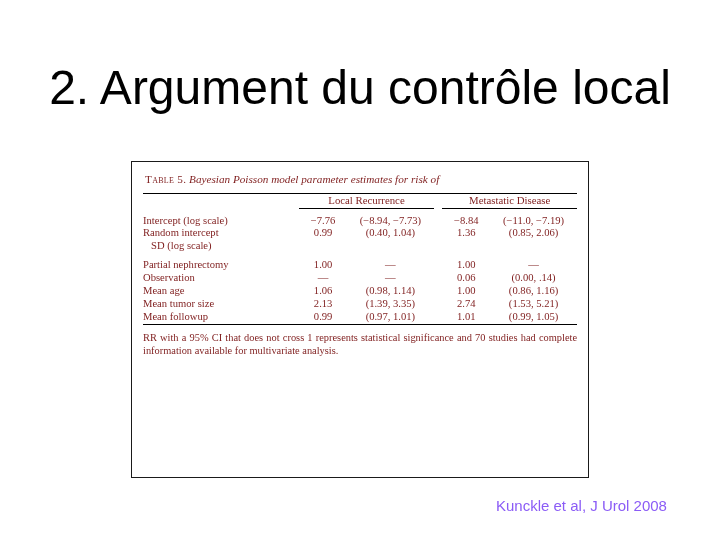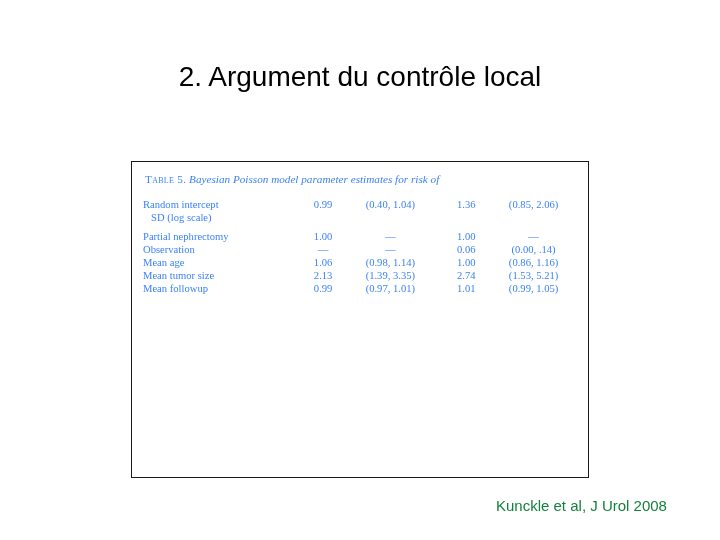--- a/index.html
+++ b/index.html
@@ -17,40 +17,40 @@
   .slide {
     position: absolute;
     inset: 0;
   }
   .slide-title {
     position: absolute;
     top: 62px;
     left: 0;
     width: 720px;
     text-align: center;
-    font-size: 28px;
+    font-size: 48px;
     font-weight: normal;
     color: #000000;
     letter-spacing: 0px;
     font-family: "Liberation Sans", sans-serif;
     line-height: 1.1;
   }
 
   
   .figure {
     position: absolute;
     left: 131px;
     top: 161px;
     width: 458px;
     height: 317px;
     border: 1px solid #1a1a1a;
     background: #ffffff;
     box-sizing: border-box;
     font-family: "Liberation Serif", serif;
-    color: #3b82f6;
+    color: #7f1d1d;
   }
   .fig-inner {
     padding: 10px 11px 8px 11px;
     box-sizing: border-box;
     height: 100%;
   }
   .tbl-caption {
     font-size: 11.2px;
     line-height: 1.28;
     margin-bottom: 7px;
@@ -123,21 +123,21 @@
     text-align: justify;
     text-align-last: left;
     padding-top: 6px;
     border-top: 1px solid #000;
   }
   .credit {
     position: absolute;
     left: 496px;
     top: 497px;
     font-size: 15px;
-    color: #15803d;
+    color: #8b5cf6;
     font-family: "Liberation Sans", sans-serif;
   }
 </style>
 </head>
 <body>
 
 <div class="slide">
 
   <div class="slide-title">2. Argument du contrôle local</div>
 
@@ -152,25 +152,39 @@
       <table class="est">
         <colgroup>
           <col style="width:36%">
             <col style="width:11%">
             <col style="width:20%">
             <col style="width:2%">
             <col style="width:11%">
             <col style="width:20%">
         </colgroup>
         <tbody>
+          <tr class="grp-row rule-top">
+            <td></td>
+            <td class="grp-underline" colspan="2">Local Recurrence</td>
+            <td></td>
+            <td class="grp-underline" colspan="2">Metastatic Disease</td>
+          </tr>
           <tr class="spacer-row">
               <td colspan="6"></td>
             </tr>
         </tbody>
         <tbody id="rowbody">
+            <tr class="body-row">
+              <td class="lab">Intercept (log scale)</td>
+              <td class="num">−7.76</td>
+              <td class="ci">(−8.94, −7.73)</td>
+              <td class="gap"></td>
+              <td class="num">−8.84</td>
+              <td class="ci">(−11.0, −7.19)</td>
+            </tr>
             <tr class="body-row">
               <td class="lab">Random intercept</td>
               <td class="num">0.99</td>
               <td class="ci">(0.40, 1.04)</td>
               <td class="gap"></td>
               <td class="num">1.36</td>
               <td class="ci">(0.85, 2.06)</td>
             </tr>
             <tr class="body-row">
               <td class="lab indent">SD (log scale)</td>
@@ -219,17 +233,18 @@
               <td class="lab">Mean followup</td>
               <td class="num">0.99</td>
               <td class="ci">(0.97, 1.01)</td>
               <td class="gap"></td>
               <td class="num">1.01</td>
               <td class="ci">(0.99, 1.05)</td>
             </tr>
           </tbody>
       </table>
 
+      <div class="footnote">RR with a 95% CI that does not cross 1 represents statistical significance and 70 studies had complete information available for multivariate analysis.</div>
     </div>
   </div>
 
   <div class="credit">Kunckle et al, J Urol 2008</div>
 </div>
 
 </body></html>

